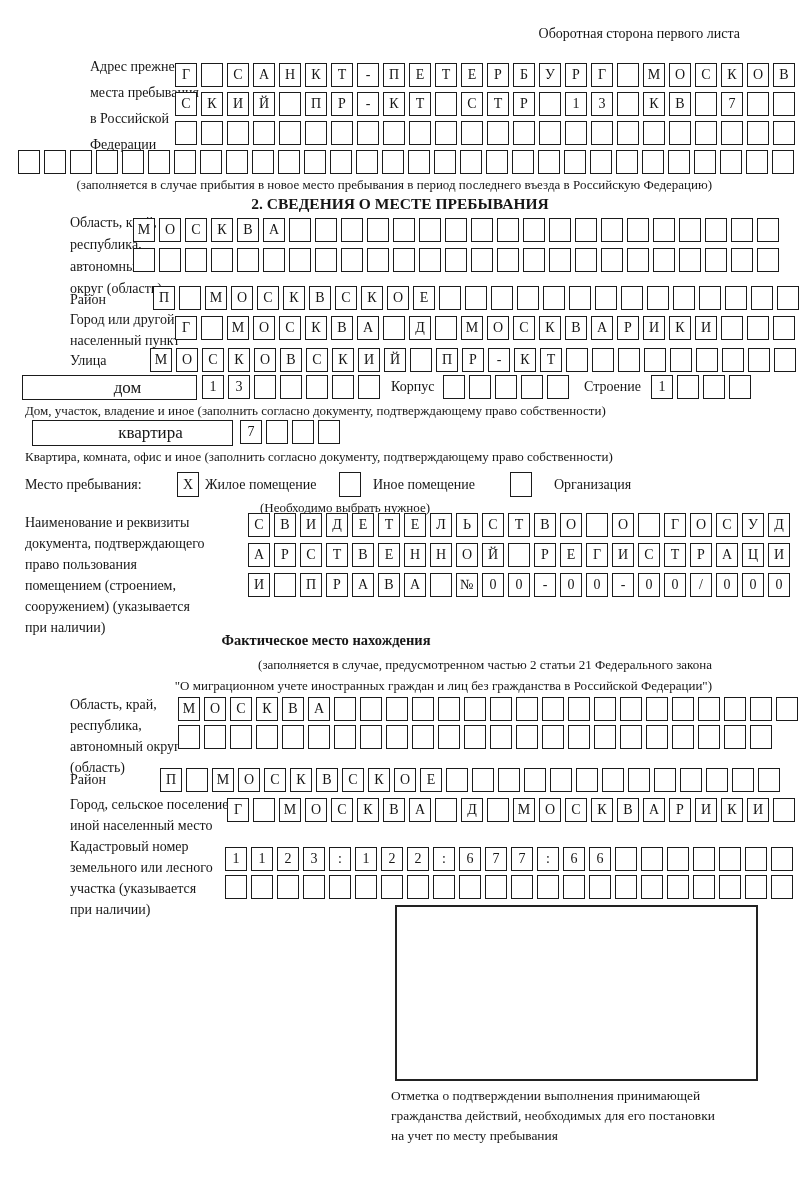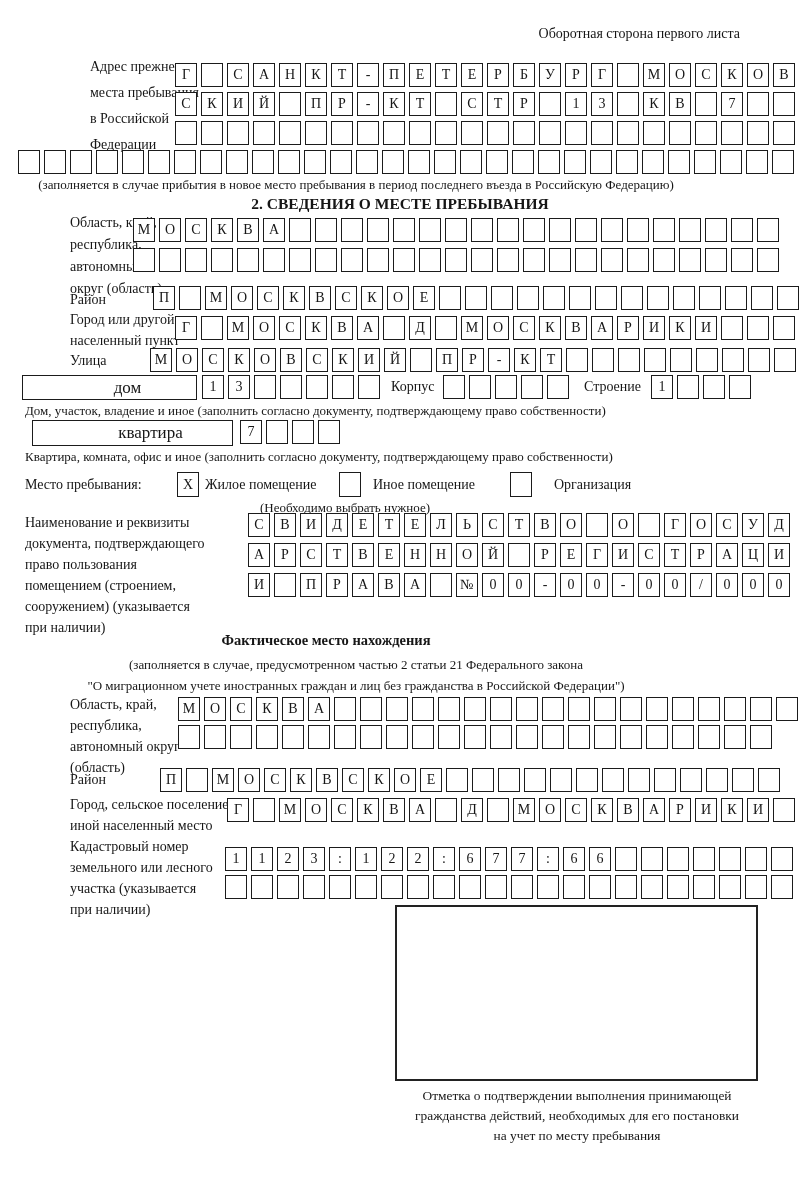--- a/index.html
+++ b/index.html
@@ -4,33 +4,33 @@
 <style>
   html,body{margin:0;padding:0;}
   body{width:800px;height:1180px;position:relative;background:#ffffff;color:#161616;
        font-family:"Liberation Serif","DejaVu Serif",serif;overflow:hidden;}
   .lbl{position:absolute;font-size:14px;line-height:18px;white-space:nowrap;}
   .lh26 .ln{line-height:26px;margin-left:20px;}
   .lh22 .ln{line-height:22px;}
   .lh21 .ln{line-height:21px;}
   .ln{display:block;white-space:nowrap;}
   .cap{position:absolute;font-size:13px;white-space:nowrap;}
-  .center{left:0;width:712px;text-align:center;}
+  .center{left:0;width:712px;text-align:right;}
   .h1{position:absolute;left:0;width:800px;text-align:center;font-weight:bold;font-size:15.5px;}
   .h2{position:absolute;left:0;width:652px;text-align:center;font-weight:bold;font-size:14.5px;}
   .cells{position:absolute;display:flex;gap:4px;}
   .cell{flex:none;width:22px;height:24px;box-sizing:border-box;border:1.5px solid #1b1b1b;
         display:flex;align-items:center;justify-content:center;font-size:14px;background:#fff;}
   .cb{position:absolute;width:22px;height:25px;box-sizing:border-box;border:1.5px solid #1b1b1b;
       display:flex;align-items:center;justify-content:center;font-size:14px;}
   .wbox{position:absolute;box-sizing:border-box;border:1.6px solid #1b1b1b;
         display:flex;align-items:center;justify-content:center;font-size:17px;background:#fff;padding-left:36px;}
   .stampbox{position:absolute;left:395px;top:905px;width:363px;height:176px;
             box-sizing:border-box;border:2px solid #222;background:#fff;}
-  .stampcap{position:absolute;left:391px;top:1086px;width:372px;text-align:center;
+  .stampcap{position:absolute;left:391px;top:1086px;width:372px;text-align:left;
             font-size:13.4px;}
   .stampcap .ln{line-height:20px;white-space:normal;}
 </style>
 </head>
 <body>
 
 <div class="lbl" style="top:25px;right:60px;">Оборотная сторона первого листа</div>
 
 <div class="lbl lh26" style="left:70px;top:54px;">
     <span class="ln">Адрес прежнего</span>

